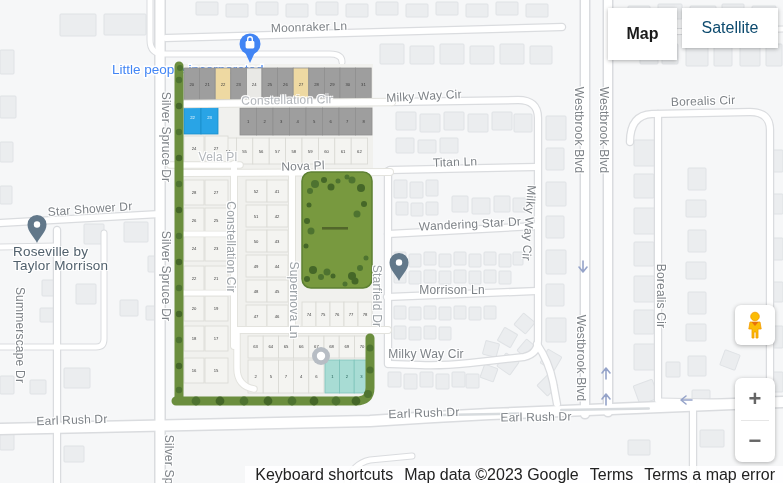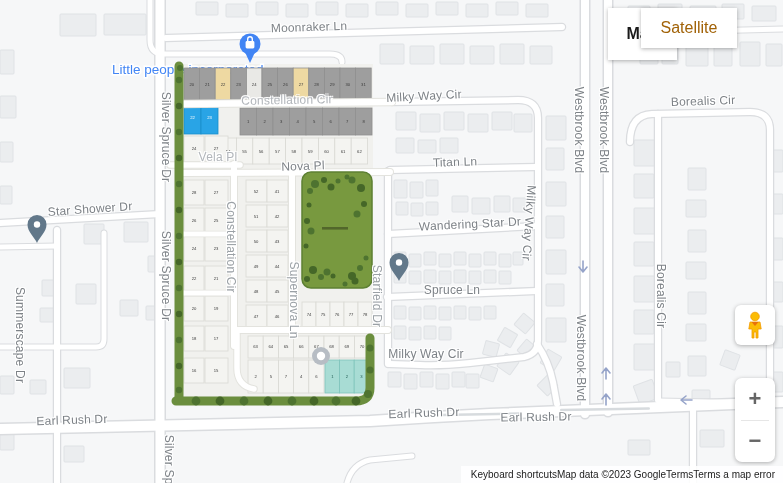--- a/index.html
+++ b/index.html
@@ -11,28 +11,28 @@
   .lbl{position:absolute;font-size:12px;color:#7d8287;white-space:nowrap;letter-spacing:.2px;
        transform:translate(-50%,-50%);
        text-shadow:-1px -1px 0 #fff,1px -1px 0 #fff,-1px 1px 0 #fff,1px 1px 0 #fff,0 0 2px #fff;}
   .lbl.light{color:#b2b6bb;}
   .vert{writing-mode:vertical-rl;text-orientation:mixed;}
   .poi{color:#50606c;font-size:13.5px;}
   .poi-left{transform:none;line-height:14px;}
   .ctl{position:absolute;background:#fff;box-shadow:0 1px 4px rgba(0,0,0,.3);z-index:10;
        display:flex;align-items:center;justify-content:center;cursor:pointer;}
   #btn-map{left:608px;top:8px;width:69px;height:52px;font-size:16px;font-weight:700;color:#1a1a1a;}
-  #btn-sat{left:641px;top:8px;width:96px;height:40px;font-size:16px;color:#a16207;}
+  #btn-sat{left:682px;top:8px;width:96px;height:40px;font-size:16px;color:#0c4a6e;}
   #pegman{left:735px;top:305px;width:40px;height:40px;border-radius:6px;}
   #zoomctl{left:735px;top:378px;width:40px;height:84px;border-radius:7px;flex-direction:column;padding:0;}
   .zbtn{width:40px;height:41px;display:flex;align-items:center;justify-content:center;
         font-size:22px;font-weight:700;color:#666;cursor:pointer;}
   #zoomdiv{width:28px;height:1px;background:#e6e6e6;}
   #attrib{position:absolute;right:0;bottom:0;height:17px;background:rgba(255,255,255,.88);z-index:10;
-          display:flex;align-items:center;padding:0 8px 0 10px;font-size:10px;color:#222;}
+          display:flex;align-items:center;gap:11px;padding:0 8px 0 10px;font-size:16px;color:#222;}
   #attrib span{white-space:nowrap;}
 </style>
 </head>
 <body>
 
 <div id="stage">
 
 <svg id="mapsvg" width="783" height="483" viewBox="0 0 783 483">
   <rect x="0" y="0" width="783" height="483" fill="#f6f7f8"></rect>
 
@@ -529,30 +529,34 @@
   <div class="lbl vert" style="left:581px;top:358px">Westbrook Blvd</div>
   <div class="lbl vert" style="left:166px;top:137px">Silver Spruce Dr</div>
   <div class="lbl vert" style="left:166px;top:276px">Silver Spruce Dr</div>
   <div class="lbl vert" style="left:169px;top:480px">Silver Spruce Dr</div>
   <div class="lbl vert" style="left:20px;top:335px">Summerscape Dr</div>
   <div class="lbl" style="left:90px;top:209px;transform:translate(-50%,-50%) rotate(-4deg)">Star Shower Dr</div>
   <div class="lbl light" style="left:218px;top:157px">Vela Pl</div>
   <div class="lbl" style="left:303px;top:166px;transform:translate(-50%,-50%) rotate(-2deg)">Nova Pl</div>
   <div class="lbl" style="left:455px;top:162px;transform:translate(-50%,-50%) rotate(-2deg)">Titan Ln</div>
   <div class="lbl" style="left:470px;top:224px;transform:translate(-50%,-50%) rotate(-3deg)">Wandering Star Dr</div>
-  <div class="lbl" style="left:452px;top:290px">Spruce Ln</div>
+  <div class="lbl" style="left:452px;top:290px">Morrison Ln</div>
   <div class="lbl vert" style="left:231px;top:247px;color:#9aa0a5">Constellation Cir</div>
   <div class="lbl vert" style="left:294px;top:300px;color:#9aa0a5">Supernova Ln</div>
   <div class="lbl vert" style="left:377px;top:296px;color:#9aa0a5">Starfield Dr</div>
   <div class="lbl vert" style="left:529px;top:223px;transform:translate(-50%,-50%) rotate(4deg)">Milky Way Cir</div>
   <div class="lbl vert" style="left:661px;top:296px">Borealis Cir</div>
   <div class="lbl" style="left:426px;top:354px">Milky Way Cir</div>
   <div class="lbl" style="left:72px;top:420px;transform:translate(-50%,-50%) rotate(-2deg)">Earl Rush Dr</div>
   <div class="lbl" style="left:424px;top:413px;transform:translate(-50%,-50%) rotate(-2deg)">Earl Rush Dr</div>
   <div class="lbl" style="left:536px;top:417px;transform:translate(-50%,-50%) rotate(-1deg)">Earl Rush Dr</div>
+  <div class="lbl poi poi-left" style="left:13px;top:245px">
+    <div>Roseville by</div>
+    <div>Taylor Morrison</div>
+  </div>
 </div>
 
 <div id="btn-map" class="ctl">Map</div>
 <div id="btn-sat" class="ctl">Satellite</div>
 
 <div id="pegman" class="ctl">
   <svg width="26" height="30" viewBox="-10 -16 20 30">
     <circle cx="0" cy="-9.5" r="4.3" fill="#fbbc04" stroke="#f29900" stroke-width="0.8"></circle>
     <path d="M-5,-4 L5,-4 L6.2,3 L3,3 L3,12 L1,12 L1,6 L-1,6 L-1,12 L-3,12 L-3,3 L-6.2,3 Z" fill="#fbbc04" stroke="#f29900" stroke-width="0.8" stroke-linejoin="round"></path>
     <path d="M-3.5,-4 L0,0 L3.5,-4 Z" fill="#e8710a"></path>

